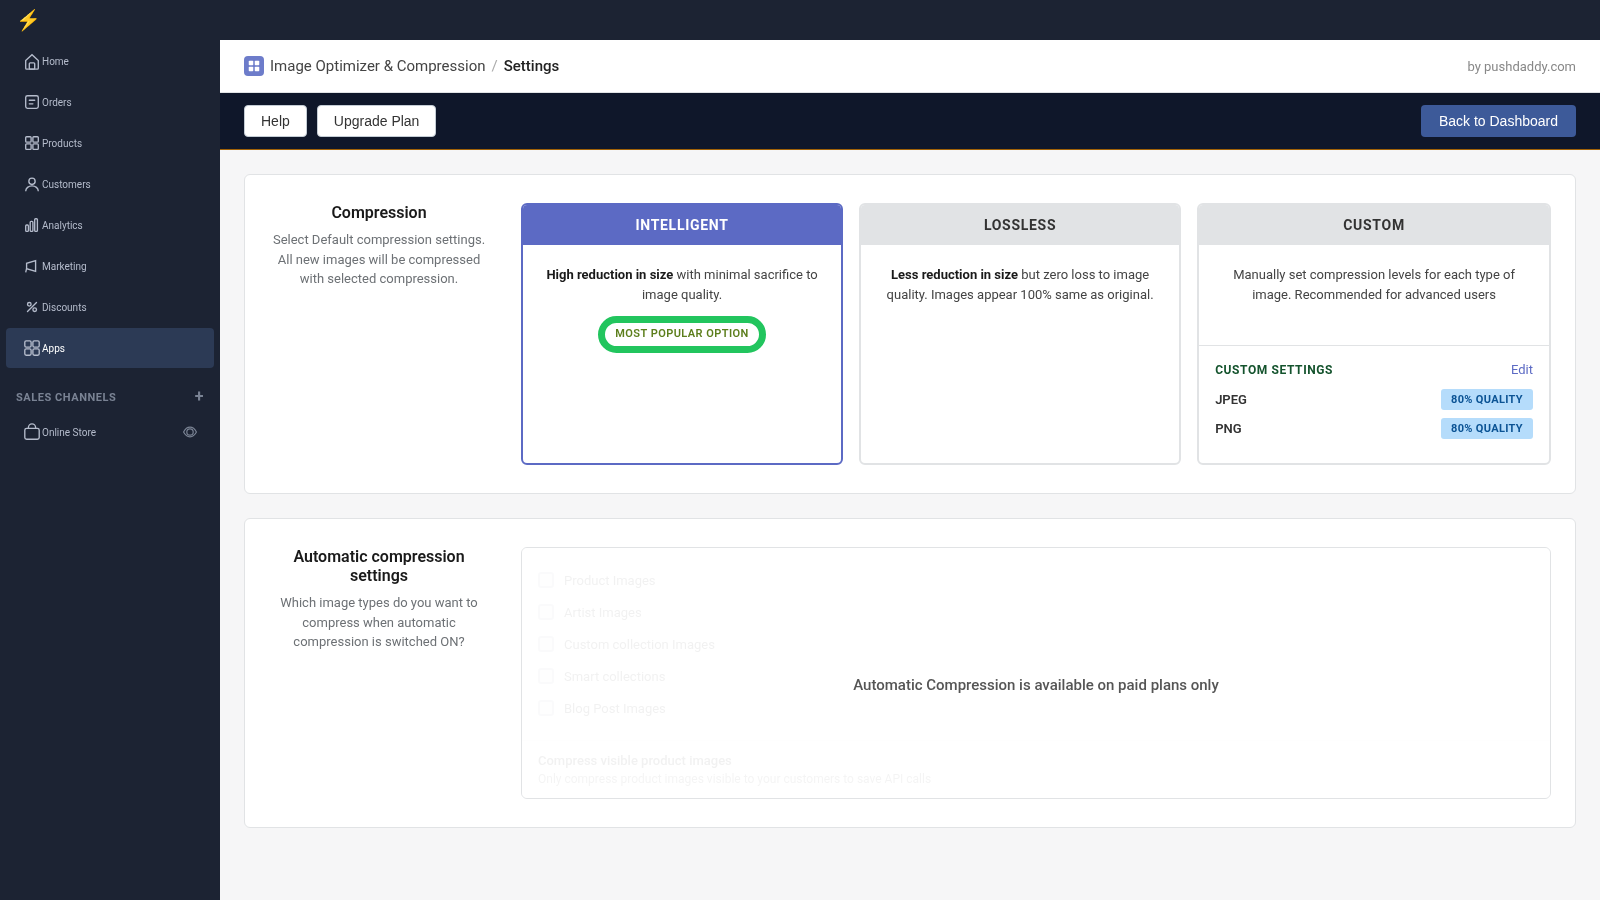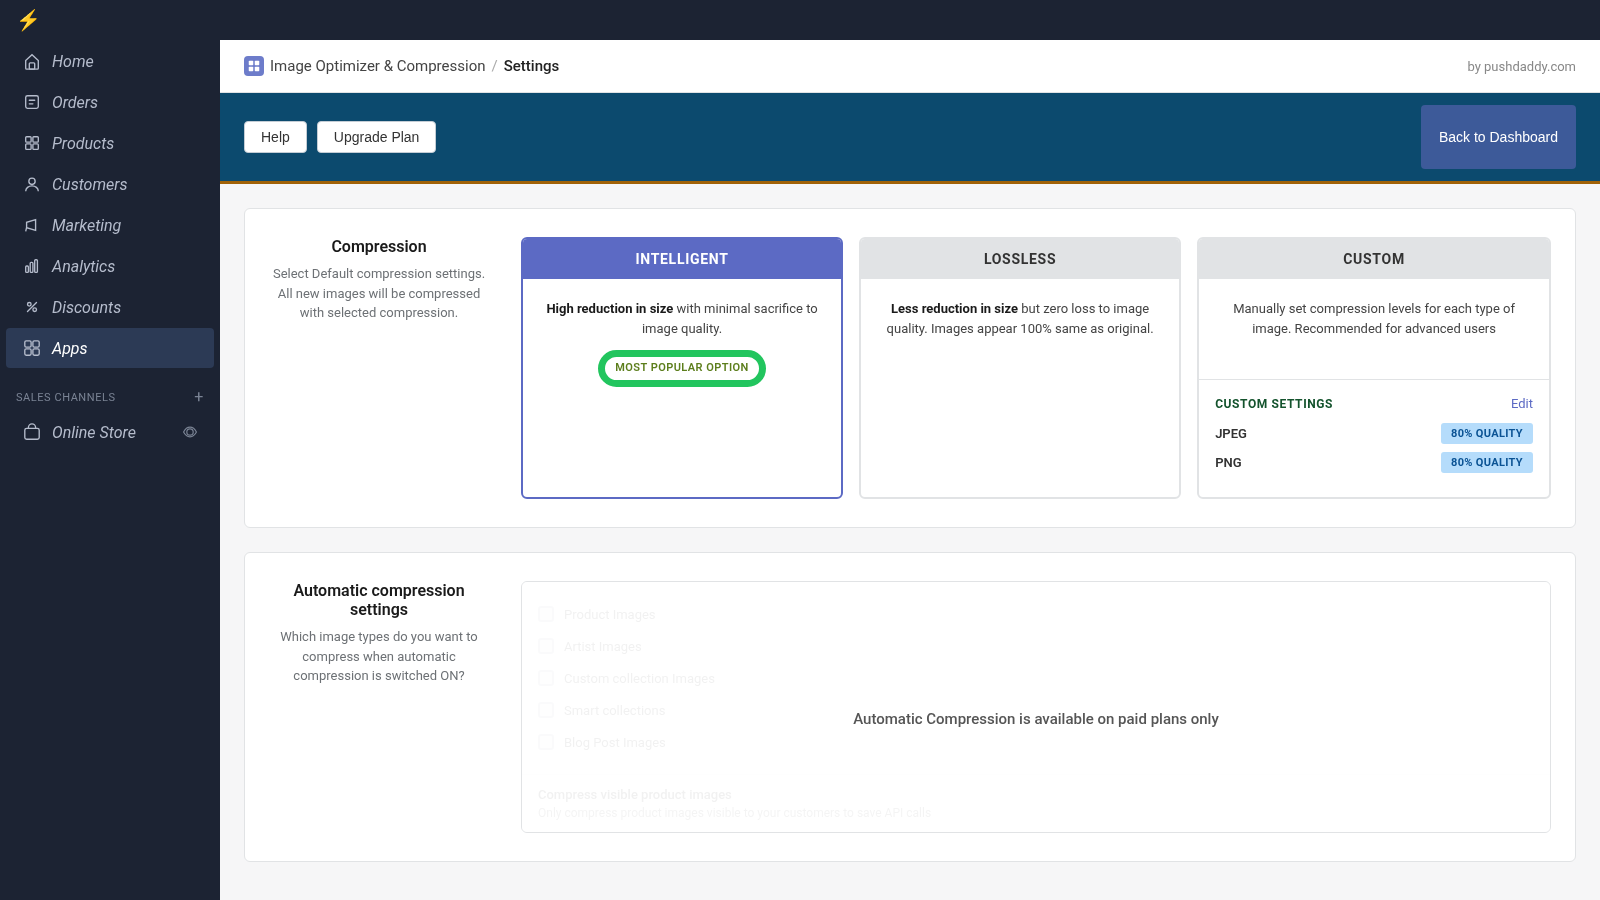--- a/index.html
+++ b/index.html
@@ -33,39 +33,37 @@
       background: #1c2333;
       color: #b5bccc;
       display: flex;
       flex-direction: column;
       flex-shrink: 0;
       overflow-y: auto;
     }
     .sidebar-nav-item {
       display: flex;
       align-items: center;
-      gap: 10px;
       padding: 10px 16px;
       cursor: pointer;
-      font-size: 16px;
+      font-size: 10px;
       color: #b5bccc;
       border-radius: 4px;
       margin: 1px 6px;
-      font-style: italic;
     }
     .sidebar-nav-item.active { background: #2c3a55; color: #fff; }
     .sidebar-icon { width: 20px; height: 20px; display: flex; align-items: center; justify-content: center; flex-shrink: 0; }
 
     .sidebar-section-header {
       display: flex;
       align-items: center;
       justify-content: space-between;
       padding: 12px 16px 6px;
       font-size: 11px;
-      font-weight: 400;
+      font-weight: 700;
       color: #7a8394;
       letter-spacing: 0.05em;
       margin-top: 8px;
     }
     .sidebar-section-header .add-btn {
       cursor: pointer;
       color: #7a8394;
       font-size: 16px;
       line-height: 1;
     }
@@ -100,38 +98,38 @@
       display: flex; align-items: center; justify-content: center;
       color: #fff; font-size: 11px;
     }
     .breadcrumb-link { color: #444; }
     .breadcrumb-sep { color: #aaa; }
     .breadcrumb-current { color: #222; font-weight: 500; }
     .header-right { font-size: 13px; color: #888; }
 
     
     .toolbar {
-      background: #0c4a6e;
+      background: #0f172a;
       padding: 12px 24px;
       display: flex;
       align-items: center;
       gap: 10px;
-      border-bottom: 3px solid #a16207;
+      border-bottom: 1px solid #a16207;
     }
     .btn-outline {
       padding: 7px 16px;
       border: 1px solid #c4cdd5;
       border-radius: 4px;
       background: #fff;
       font-size: 14px;
       cursor: pointer;
       color: #333;
     }
     .btn-primary {
-      padding: 24px 18px;
+      padding: 8px 18px;
       border: none;
       border-radius: 4px;
       background: #3d5a99;
       color: #fff;
       font-size: 14px;
       cursor: pointer;
     }
 
     
     .content-body {
@@ -364,35 +362,35 @@
             <svg width="18" height="18" viewBox="0 0 20 20" fill="none">
               <circle cx="10" cy="7" r="3.5" stroke="#b5bccc" stroke-width="1.5"></circle>
               <path d="M3 18c0-3.314 3.134-6 7-6s7 2.686 7 6" stroke="#b5bccc" stroke-width="1.5"></path>
             </svg>
           </span>
           <span>Customers</span>
         </div>
         <div class="sidebar-nav-item">
           <span class="sidebar-icon">
             <svg width="18" height="18" viewBox="0 0 20 20" fill="none">
-              <path d="M4 13V7l10-3v12L4 13z" stroke="#b5bccc" stroke-width="1.5"></path>
-              <path d="M4 13l-1 4" stroke="#b5bccc" stroke-width="1.5"></path>
-            </svg>
-          </span>
-          <span>Marketing</span>
-        </div>
-        <div class="sidebar-nav-item">
-          <span class="sidebar-icon">
-            <svg width="18" height="18" viewBox="0 0 20 20" fill="none">
               <rect x="3" y="10" width="3" height="7" rx="1" stroke="#b5bccc" stroke-width="1.5"></rect>
               <rect x="8" y="6" width="3" height="11" rx="1" stroke="#b5bccc" stroke-width="1.5"></rect>
               <rect x="13" y="3" width="3" height="14" rx="1" stroke="#b5bccc" stroke-width="1.5"></rect>
             </svg>
           </span>
           <span>Analytics</span>
+        </div>
+        <div class="sidebar-nav-item">
+          <span class="sidebar-icon">
+            <svg width="18" height="18" viewBox="0 0 20 20" fill="none">
+              <path d="M4 13V7l10-3v12L4 13z" stroke="#b5bccc" stroke-width="1.5"></path>
+              <path d="M4 13l-1 4" stroke="#b5bccc" stroke-width="1.5"></path>
+            </svg>
+          </span>
+          <span>Marketing</span>
         </div>
         <div class="sidebar-nav-item">
           <span class="sidebar-icon">
             <svg width="18" height="18" viewBox="0 0 20 20" fill="none">
               <circle cx="7" cy="7" r="2" stroke="#b5bccc" stroke-width="1.5"></circle>
               <circle cx="13" cy="13" r="2" stroke="#b5bccc" stroke-width="1.5"></circle>
               <path d="M5 15L15 5" stroke="#b5bccc" stroke-width="1.5" stroke-linecap="round"></path>
             </svg>
           </span>
           <span>Discounts</span>

